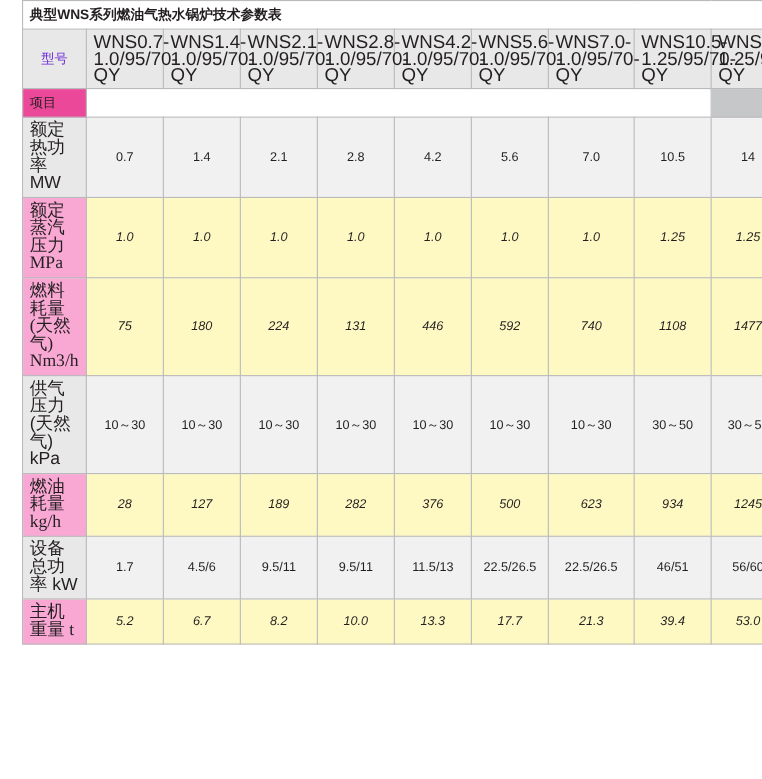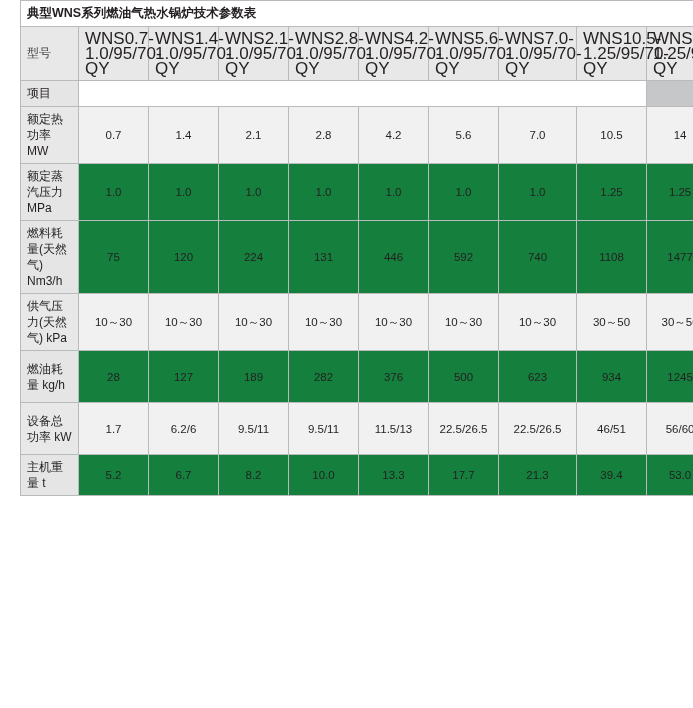--- a/index.html
+++ b/index.html
@@ -42,70 +42,72 @@
     padding: 6px 8px 7px 8px;
     border-left: 1px solid #ffffff;
     border-top: 1px solid #ffffff;
     border-right: 1px solid #ffffff;
     border-bottom: 1px solid #b9babc;
   }
   
   .hdr-label {
     background: #e8e8e8;
     font-size: 12px;
-    color: #404040;
-    text-align: left;
+    color: #6d28d9;
+    text-align: center;
     padding-left: 6px;
   }
   .hdr-model {
     background: #e8e8e8;
     font-size: 17px;
     color: #231f20;
     text-align: left;
     line-height: 15px;
     padding: 5px 5px;
   }
   
   .band-label {
-    background: #e5e5e5;
+    background: #ec4899;
     font-size: 12px;
     text-align: left;
     font-weight: normal;
     padding-left: 6px;
     height: 26px;
   }
   .band-empty {
     background: #ffffff;
     border-left: 1px solid #ffffff;
     border-right: 1px solid #ffffff;
     border-top: 1px solid #b9babc;
     border-bottom: 1px solid #b9babc;
   }
   .band-right {
     background: #c6c7c9;
     border: 1px solid #b9babc;
   }
   
   .row-label {
     background: #e8e8e8;
-    font-size: 12px;
+    font-size: 16px;
     text-align: left;
     line-height: 16px;
     padding: 4px 6px;
   }
   .cell {
     background: #f1f1f1;
     text-align: center;
     font-size: 11.5px;
   }
   .cell.alt {
-    background: #15803d;
+    background: #fef9c3;
+    font-style: italic;
   }
   .row-label.alt {
-    background: #e5e5e5;
+    background: #f9a8d4;
+    font-family: Liberation Serif, serif;
   }
   tr.r-h { height: 54px; }
   tr.r-tall { height: 52px; }
   tr.r-mid { height: 40px; }
 </style>
 </head>
 <body>
 
 <div id="page">
   <table class="spec">
@@ -168,21 +170,21 @@
         <td class="cell alt">1.25</td>
         <td class="cell alt">1.25</td>
       </tr>
 
 
 
 
       <tr class="r-h">
         <td class="row-label alt">燃料耗量(天然气) Nm3/h</td>
         <td class="cell alt">75</td>
-        <td class="cell alt">120</td>
+        <td class="cell alt">180</td>
         <td class="cell alt">224</td>
         <td class="cell alt">131</td>
         <td class="cell alt">446</td>
         <td class="cell alt">592</td>
         <td class="cell alt">740</td>
         <td class="cell alt">1108</td>
         <td class="cell alt">1477</td>
       </tr>
 
       <tr class="r-tall">
@@ -207,21 +209,21 @@
         <td class="cell alt">376</td>
         <td class="cell alt">500</td>
         <td class="cell alt">623</td>
         <td class="cell alt">934</td>
         <td class="cell alt">1245</td>
       </tr>
 
       <tr class="r-tall">
         <td class="row-label">设备总功率 kW</td>
         <td class="cell">1.7</td>
-        <td class="cell">6.2/6</td>
+        <td class="cell">4.5/6</td>
         <td class="cell">9.5/11</td>
         <td class="cell">9.5/11</td>
         <td class="cell">11.5/13</td>
         <td class="cell">22.5/26.5</td>
         <td class="cell">22.5/26.5</td>
         <td class="cell">46/51</td>
         <td class="cell">56/60</td>
       </tr>
 
       <tr class="r-mid">

